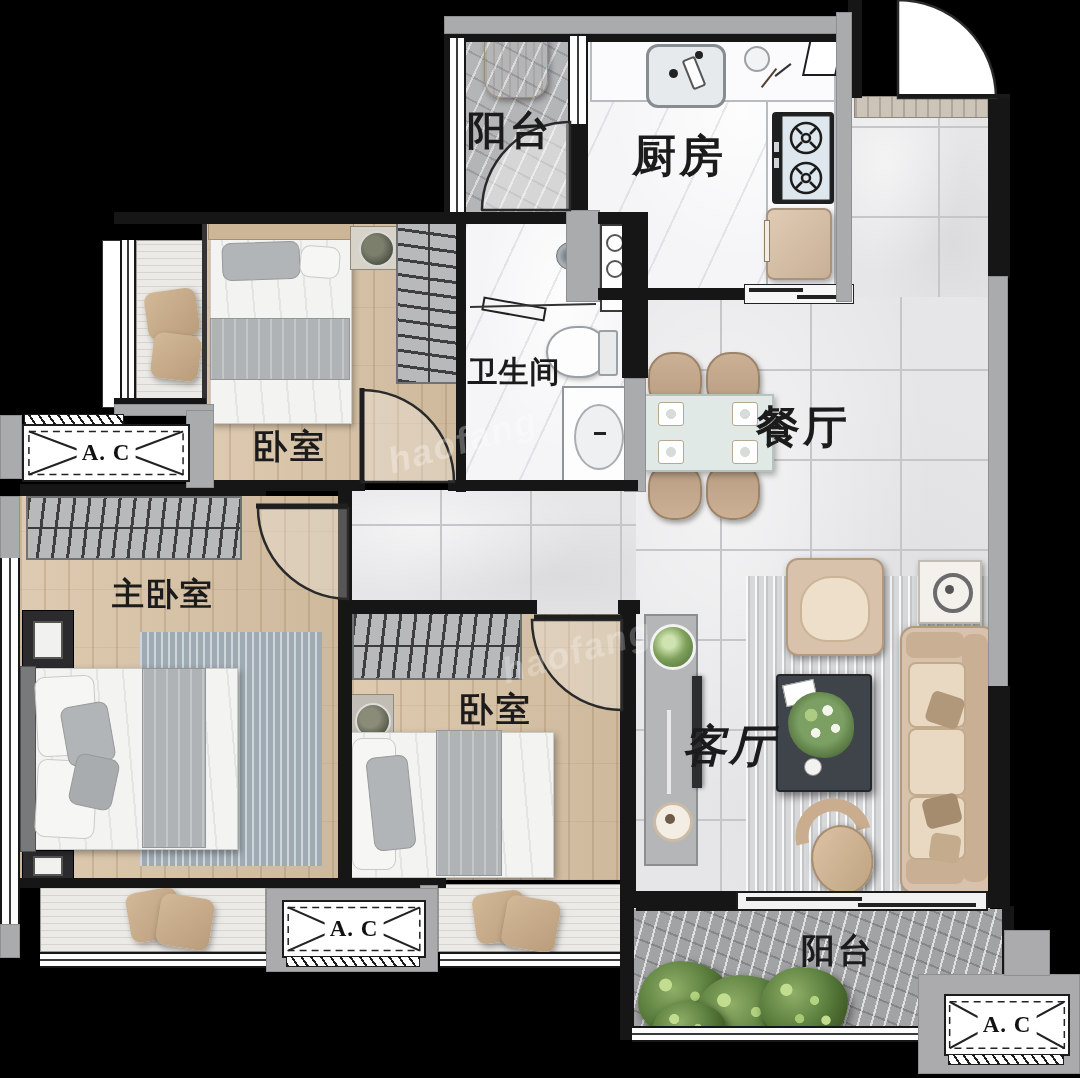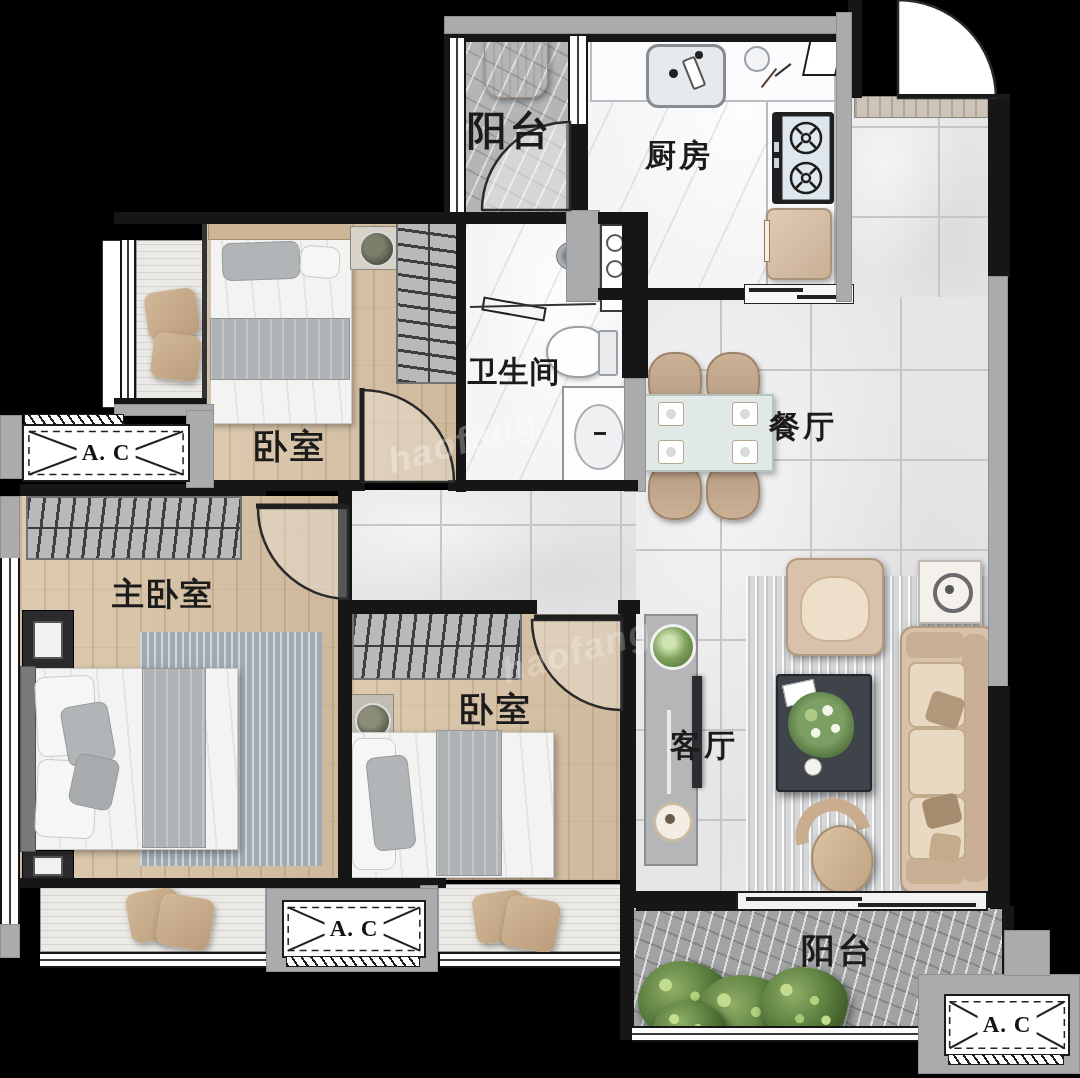--- a/index.html
+++ b/index.html
@@ -73,21 +73,21 @@
       radial-gradient(circle at 38% 35%,#8fae67 0%,#5d8140 45%,#38521f 85%);
     box-shadow:3px 4px 10px rgba(0,0,0,.55);}
   .hatch{background-color:#fff;border:1px solid #1c1c1c;
     background-image:repeating-linear-gradient(55deg,#1c1c1c 0 2px,transparent 2px 8px);}
   .acframe{background:#ababad;box-shadow:inset 0 0 0 1px #8e9092;}
   .acbox{background:#fff;border:2px solid #1c1c1c;}
   .actext{position:absolute;left:50%;top:50%;transform:translate(-50%,-50%);
     background:#fff;padding:0 5px;font-family:"Liberation Serif","DejaVu Serif",serif;
     font-weight:700;font-size:23px;color:#111;letter-spacing:1px;white-space:nowrap;}
   .label{position:absolute;transform:translate(-50%,-50%);color:#1b1b1b;
-    font-size:31px;font-weight:600;letter-spacing:3px;white-space:nowrap;}
+    font-size:44px;font-weight:600;letter-spacing:3px;white-space:nowrap;}
   .wm{position:absolute;color:rgba(255,255,255,.3);font-size:36px;font-weight:700;
     transform:rotate(-16deg);letter-spacing:2px;white-space:nowrap;font-style:italic;}
   svg.overlay{position:absolute;left:0;top:0;pointer-events:none;}
   .night{background:#2b2b2e;border:1px solid #000;}
   .framepic{background:#f1f1ef;border:2px solid #555;}
 </style>
 </head>
 <body>
 
 <div id="plan">
@@ -378,19 +378,19 @@
     <line x1="470" y1="307" x2="596" y2="304" stroke="#333" stroke-width="2"></line>
   </svg>
 
   <div class="label" style="left:510px;top:130px;font-size:40px;">阳台</div>
   <div class="label" style="left:679px;top:156px;">厨房</div>
   <div class="label" style="left:290px;top:447px;font-size:34px;">卧室</div>
   <div class="label" style="left:514px;top:372px;font-size:30px;letter-spacing:1px;">卫生间</div>
   <div class="label" style="left:803px;top:427px;">餐厅</div>
   <div class="label" style="left:163px;top:595px;font-size:32px;letter-spacing:2px;">主卧室</div>
   <div class="label" style="left:496px;top:710px;font-size:34px;">卧室</div>
-  <div class="label" style="left:704px;top:746px;">客厅</div>
+  <div class="label" style="left:729px;top:746px;font-style:italic;">客厅</div>
   <div class="label" style="left:838px;top:951px;font-size:34px;">阳台</div>
 
   <div class="wm" style="left:386px;top:420px;">haofang</div>
   <div class="wm" style="left:500px;top:630px;opacity:.8;">haofang</div>
 
 </div>
 
 </body></html>

